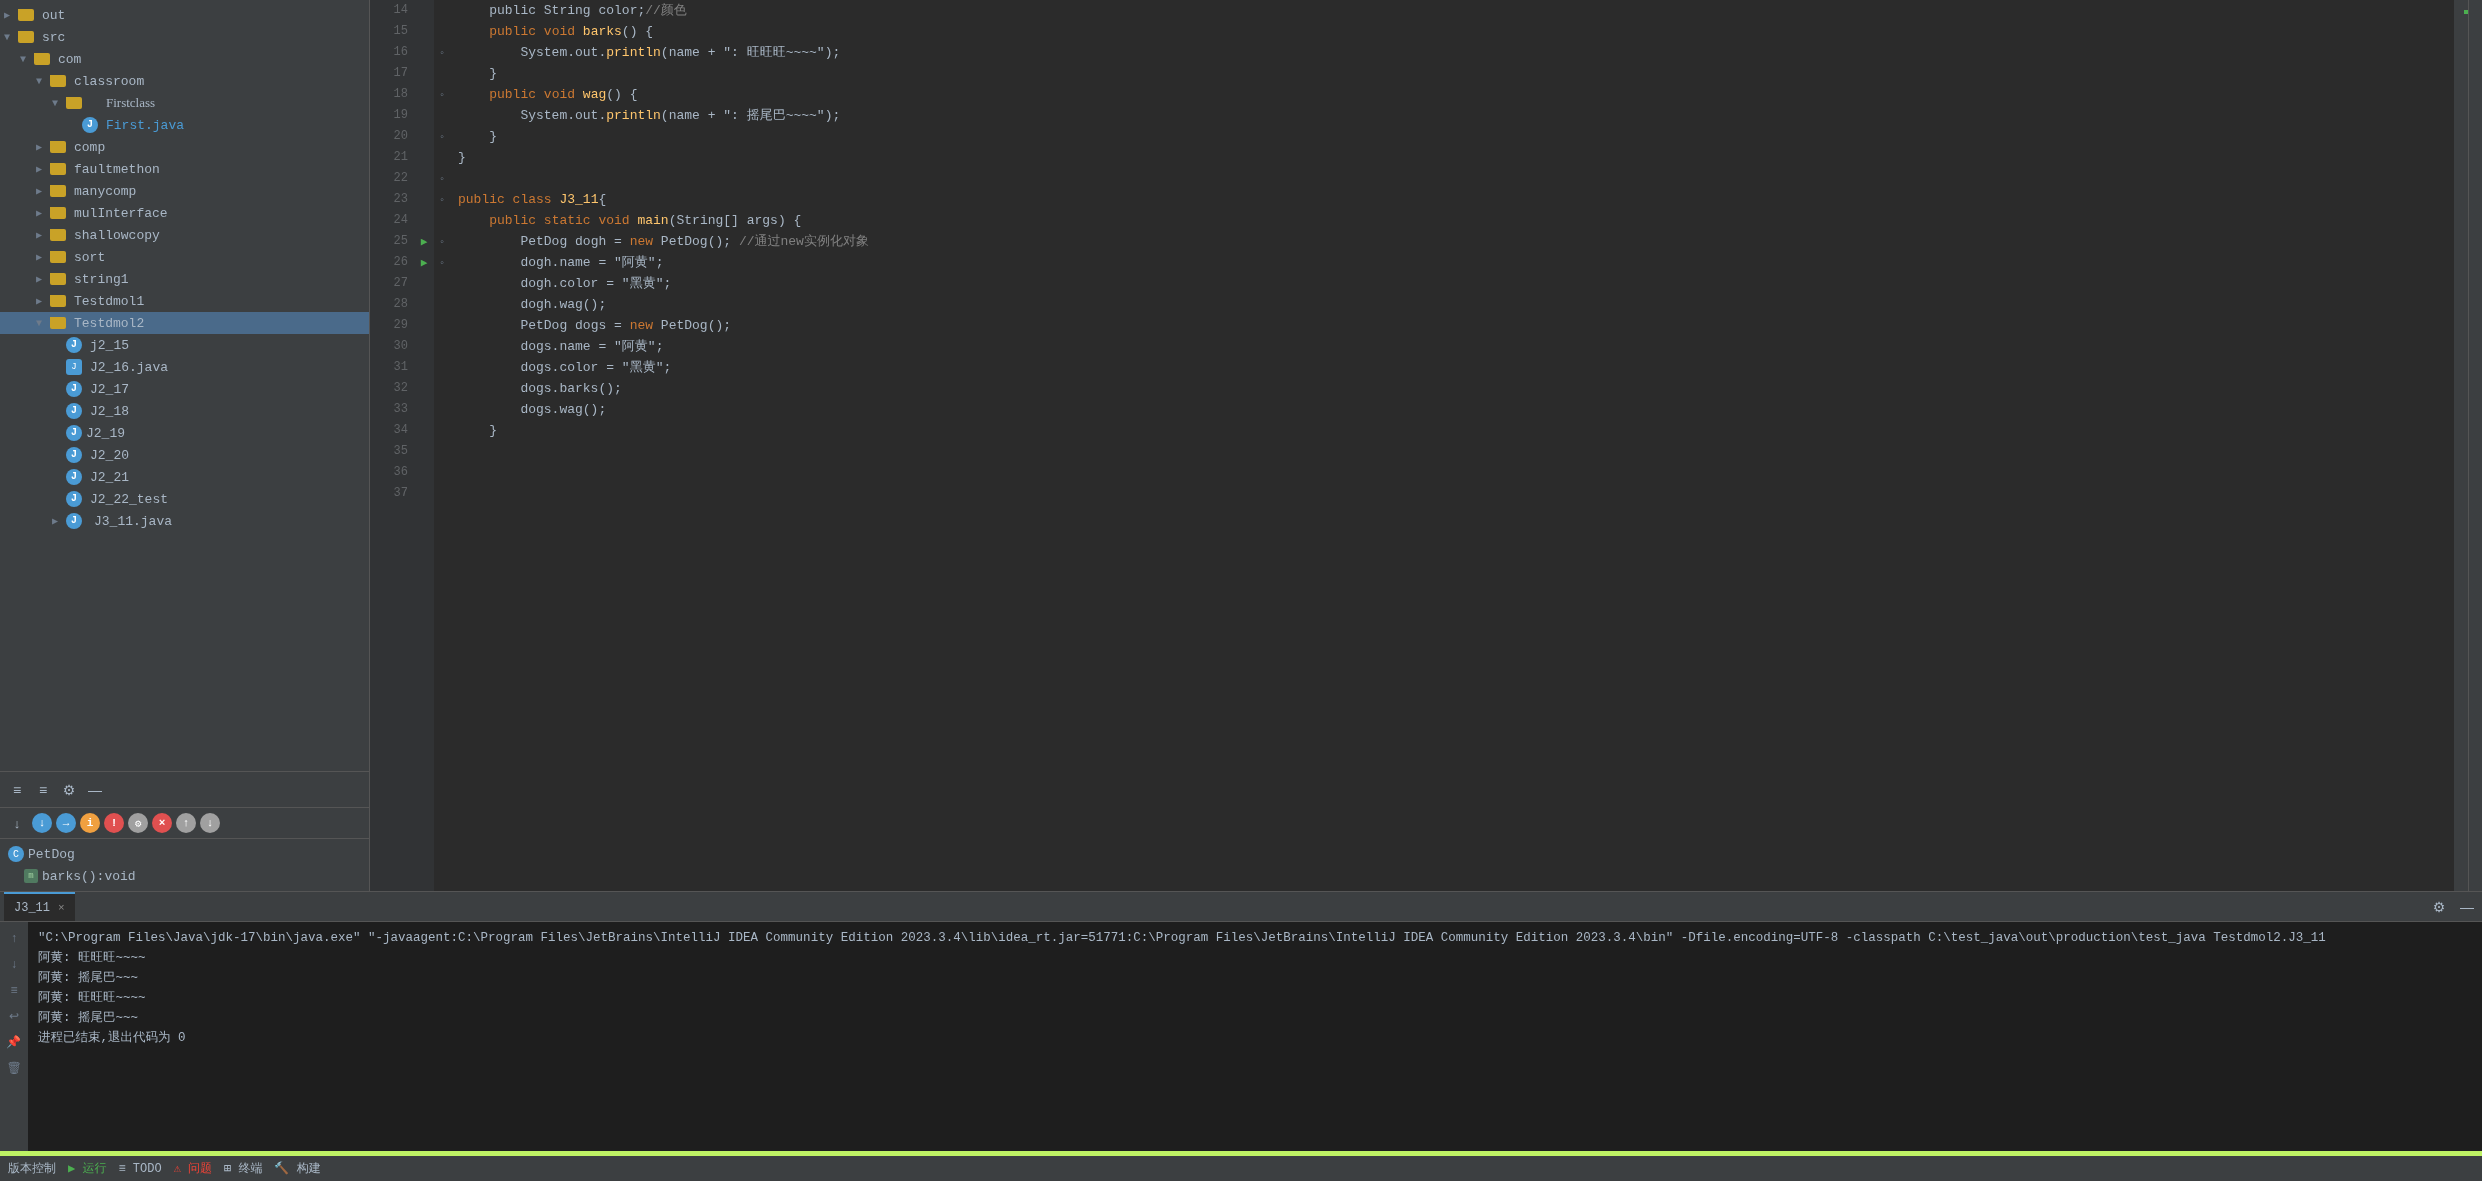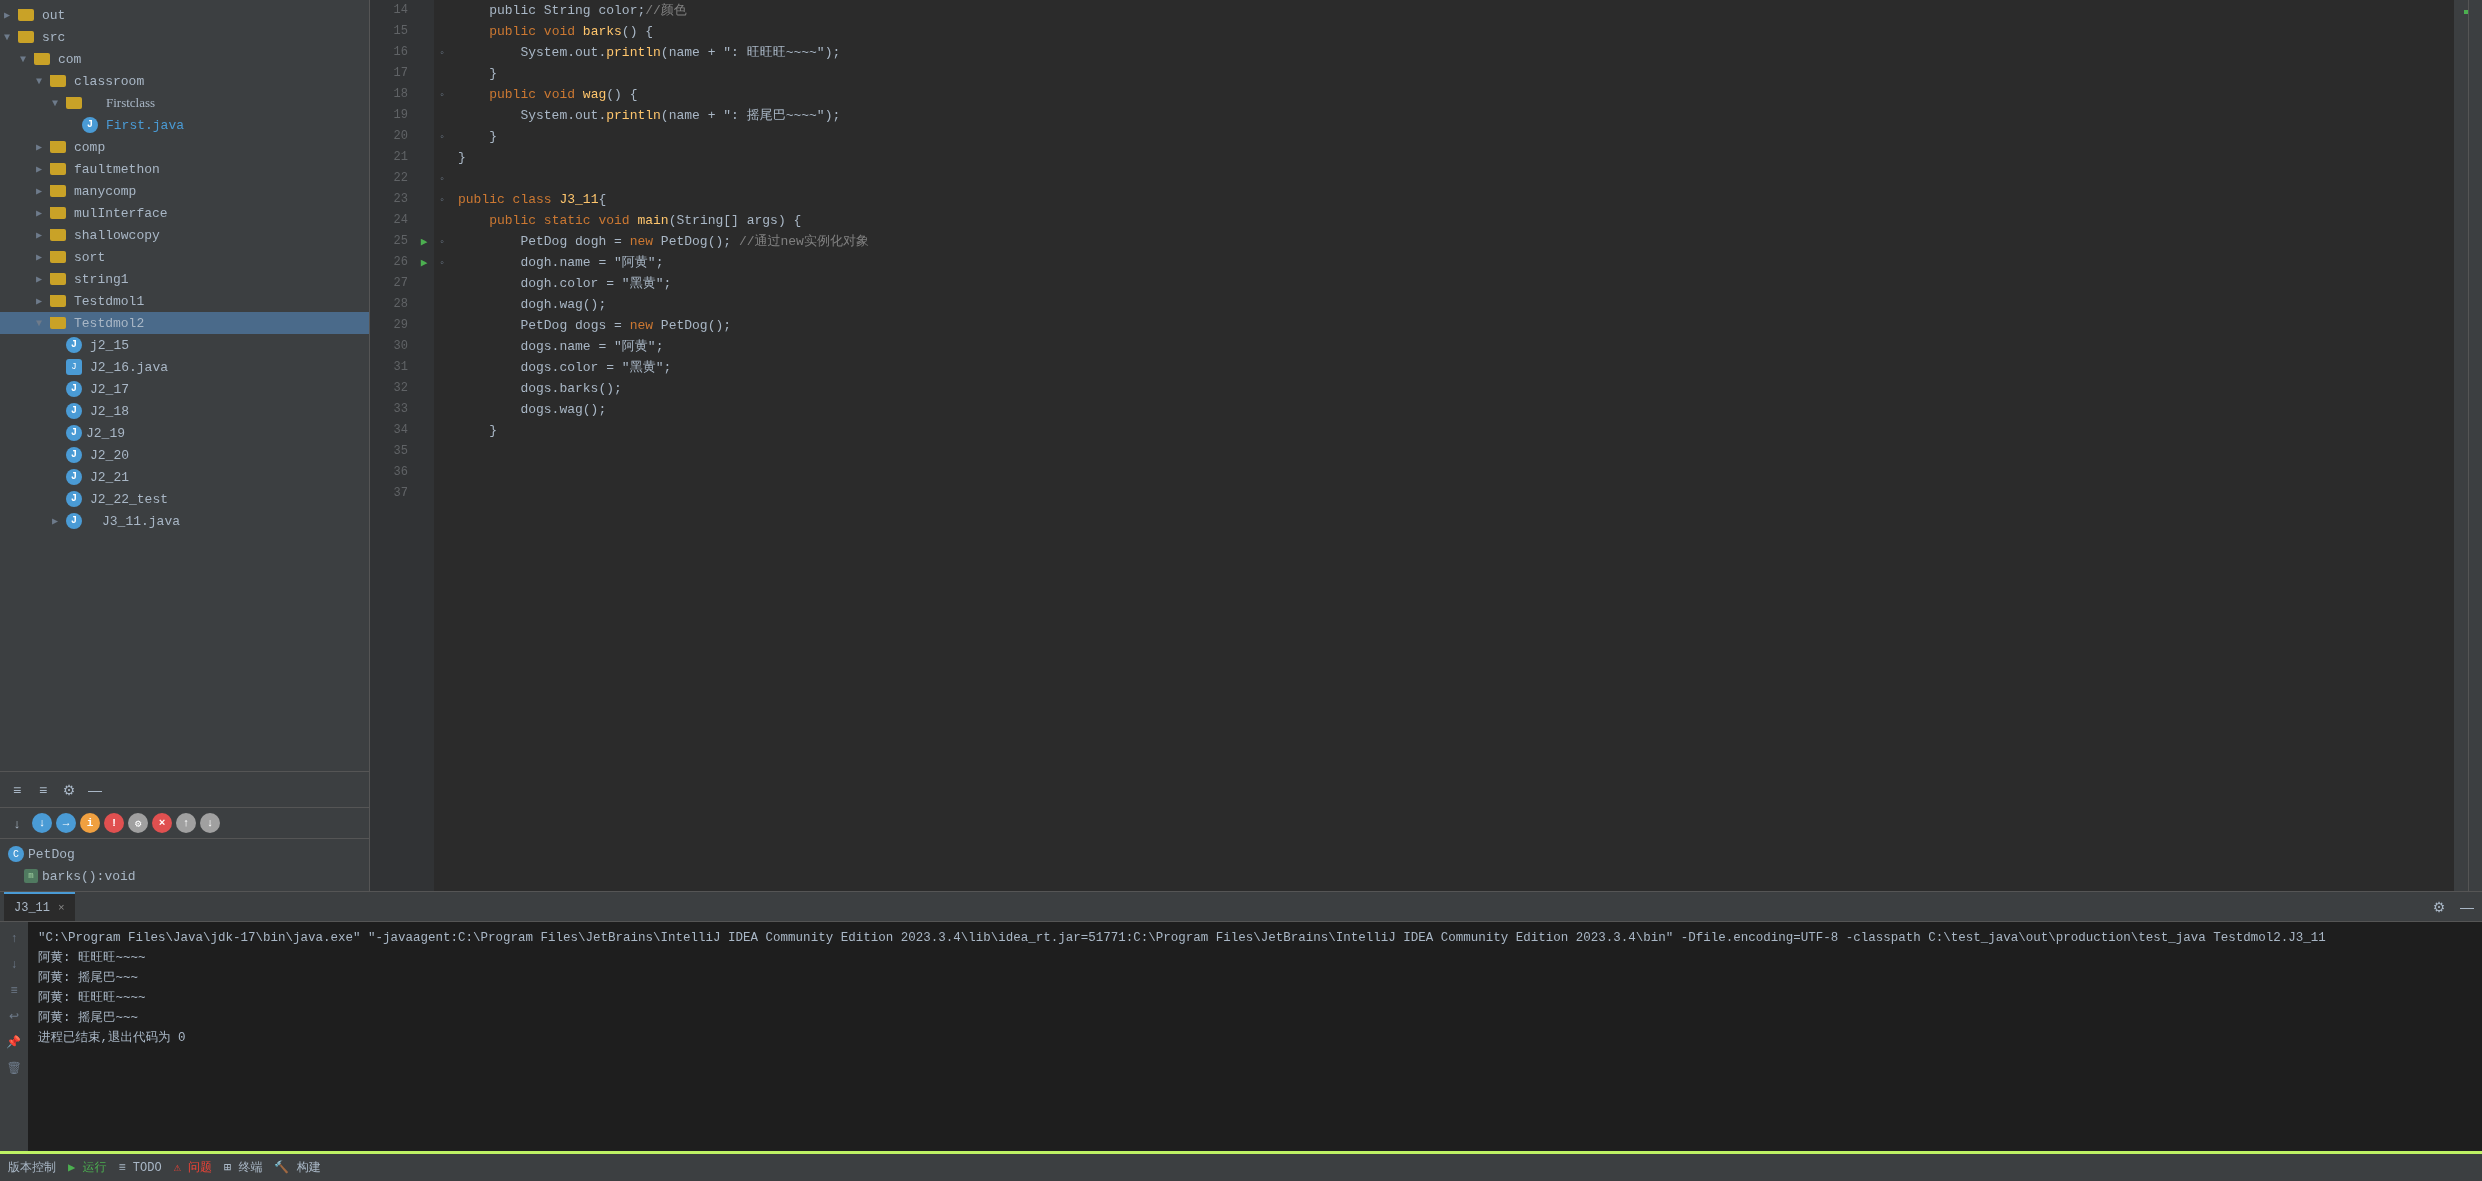--- a/index.html
+++ b/index.html
@@ -234,21 +234,21 @@
 
     
     .status-bar {
       height: 30px;
       background: #3c3f41;
       display: flex;
       align-items: center;
       padding: 0 8px;
       gap: 12px;
       font-size: 12px;
-      border-top: 3px solid #bef264;
+      border-top: 5px solid #bef264;
       flex-shrink: 0;
       text-align: right;
     }
 
     .status-item {
       display: flex;
       align-items: center;
       gap: 4px;
       cursor: pointer;
       color: #a9b7c6;
@@ -494,21 +494,21 @@
           <div class="tree-item">
             <span class="indent" style="width: 48px;"></span>
             <span class="tree-arrow"> </span>
             <span class="tree-icon"><span style="display: inline-block; width: 16px; height: 16px; background: rgb(74, 155, 213); border-radius: 50%; vertical-align: middle; text-align: center; line-height: 16px; font-size: 10px; font-weight: bold; color: white;">J</span></span>
             <span style="margin-left: 4px;">J2_22_test</span>
           </div>
           <div class="tree-item">
             <span class="indent" style="width: 48px;"></span>
             <span class="tree-arrow">▶</span>
             <span class="tree-icon"><span style="display: inline-block; width: 16px; height: 16px; background: rgb(74, 155, 213); border-radius: 50%; vertical-align: middle; text-align: center; line-height: 16px; font-size: 10px; font-weight: bold; color: white;">J</span></span>
-            <span style="margin-left: 16px;">J3_11.java</span>
+            <span style="margin-left: 8px;">J3_11.java</span>
           </div>
         </div>
 
       <div class="sidebar-toolbar">
         <button class="toolbar-btn">≡</button>
         <button class="toolbar-btn">≡</button>
         <button class="toolbar-btn">⚙</button>
         <button class="toolbar-btn">—</button>
       </div>
 

